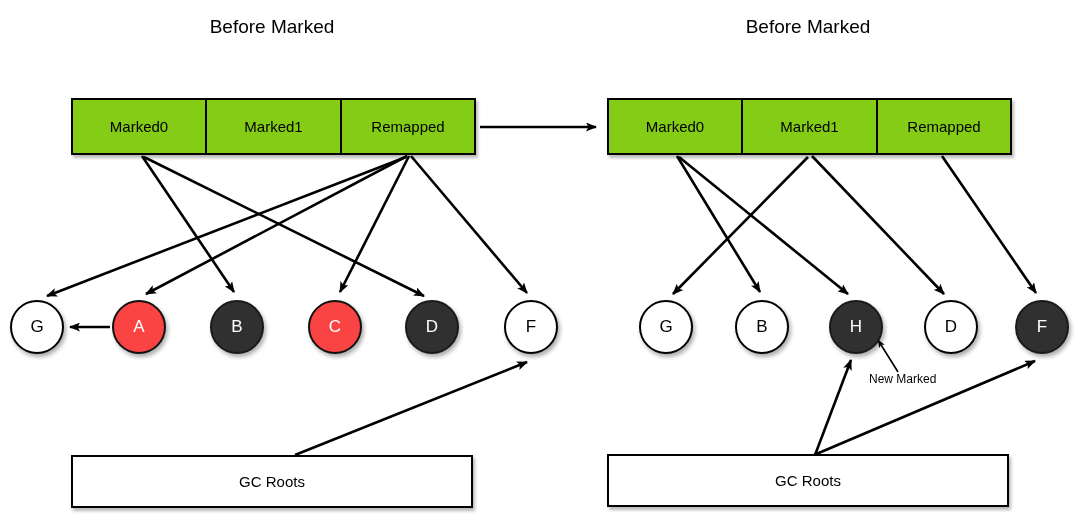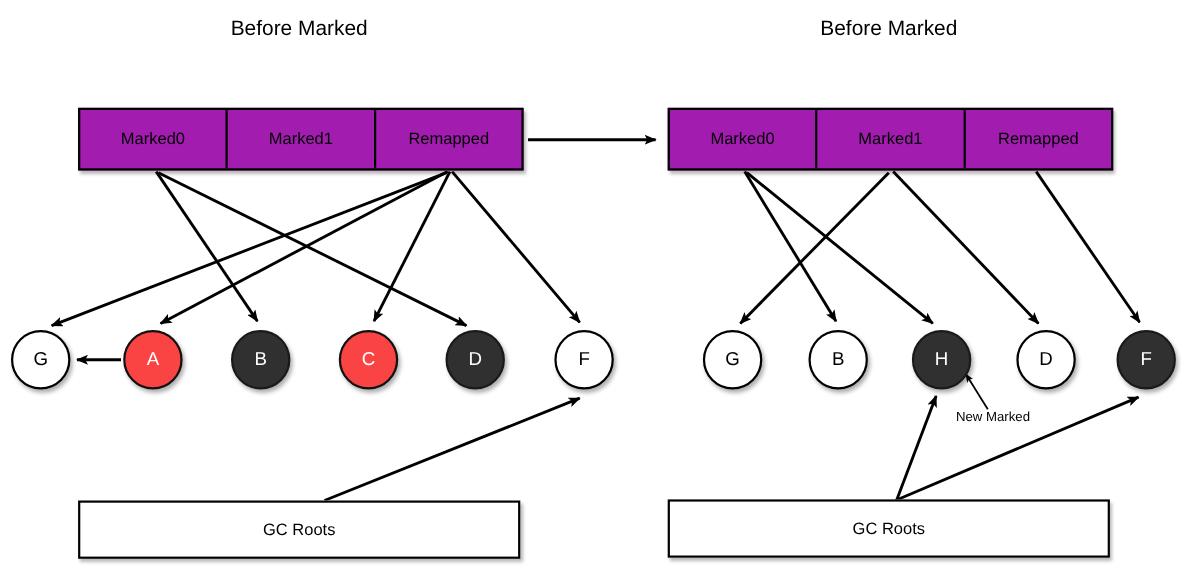--- a/index.html
+++ b/index.html
@@ -21,21 +21,21 @@
     text-align:center;
     white-space:nowrap;
     letter-spacing:0px;
   }
 
   
   .phase-table{
     position:absolute;
     box-sizing:border-box;
     border:2px solid #000;
-    background:#a21caf;
+    background:#84cc16;
     display:flex;
     box-shadow:2px 3px 3px rgba(0,0,0,0.28);
   }
   .phase-cell{
     box-sizing:border-box;
     display:flex;
     align-items:center;
     justify-content:center;
     font-size:15px;
     color:#000;

